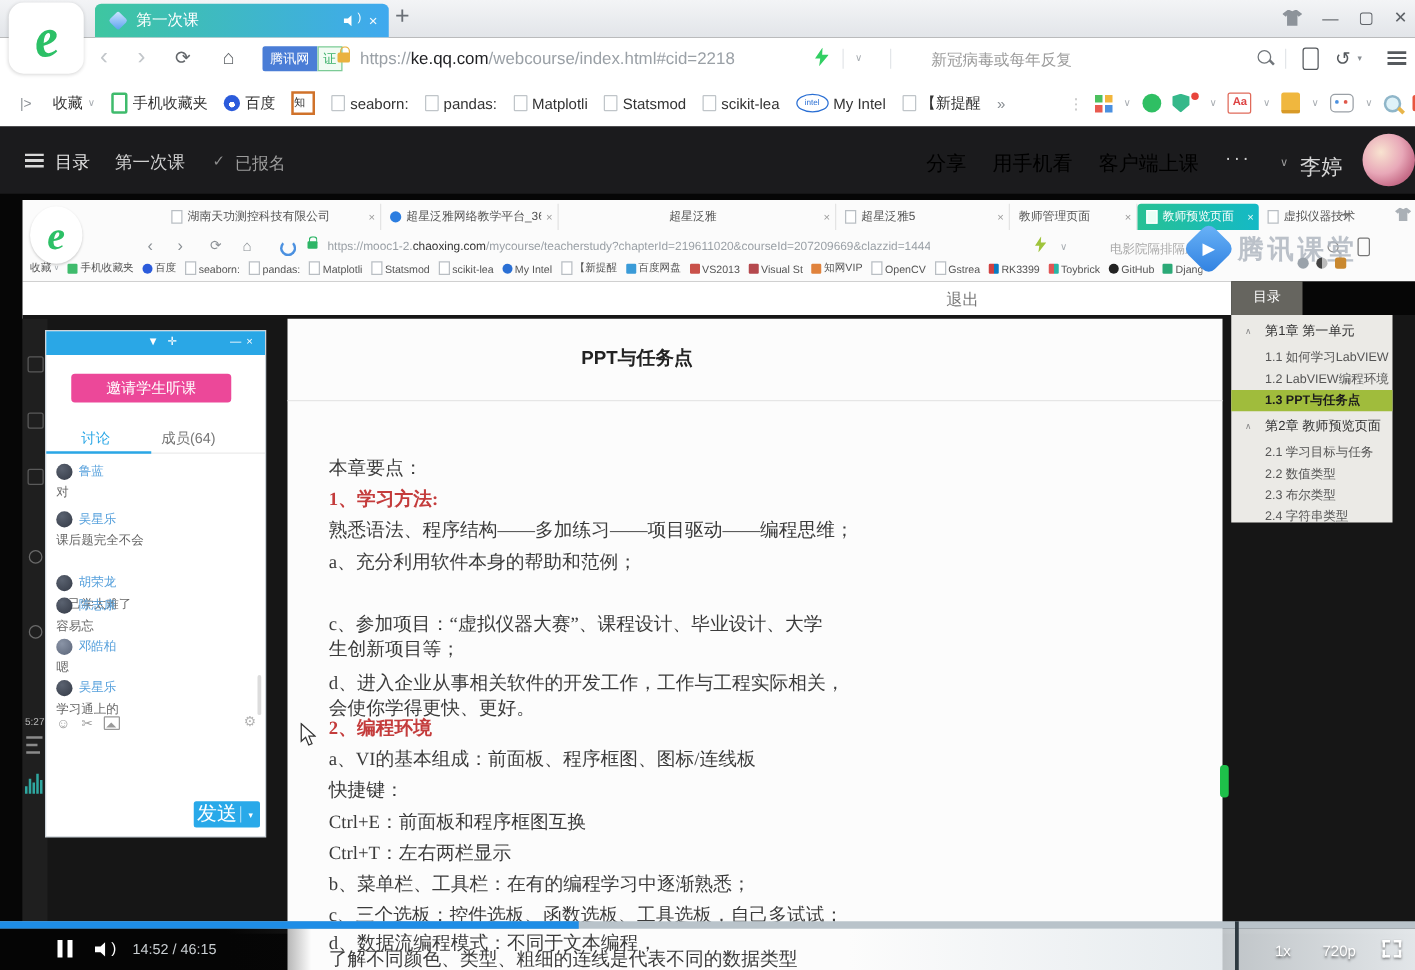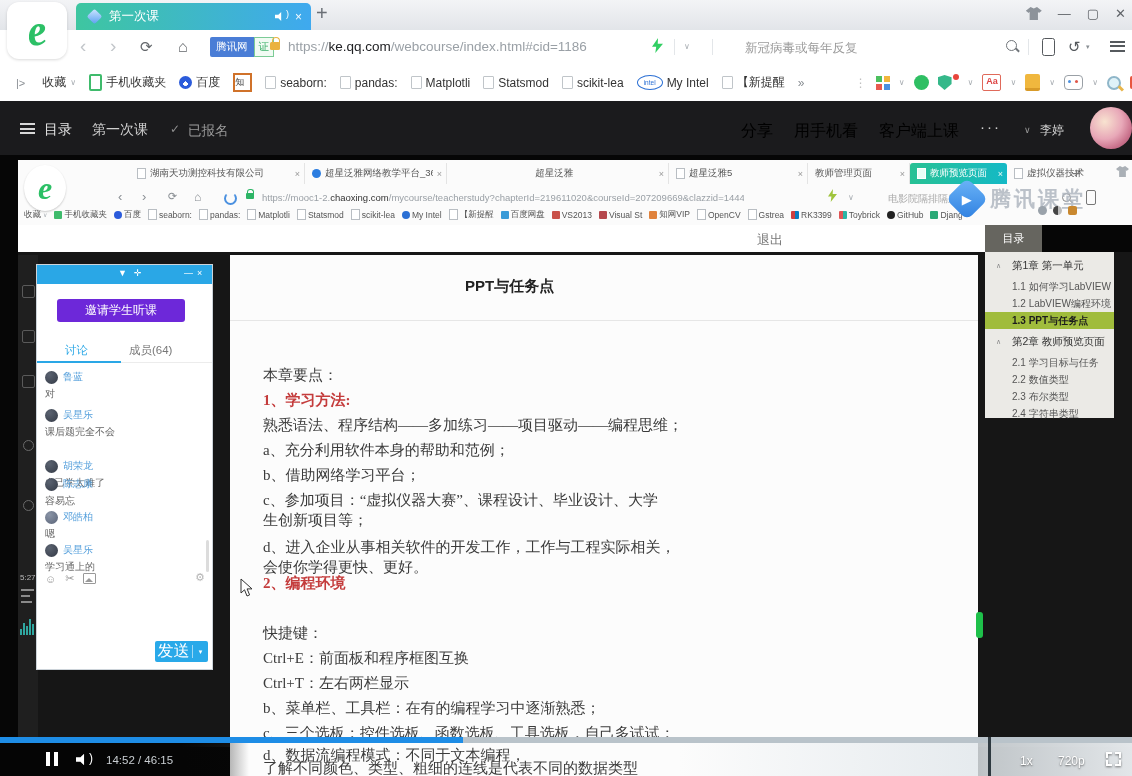--- a/index.html
+++ b/index.html
@@ -152,21 +152,21 @@
   .tocrow .lb{position:absolute;left:27px;}
   .tocrow.ch{font-size:10.5px;color:#333;}
   .tocrow.on{background:#a0bc3c;color:#1c1c1c;font-weight:bold;}
 
   .scrollgreen{left:976px;top:612px;width:7px;height:26px;background:#1ec04a;border-radius:3px;}
 
   
   .chat{left:37px;top:265px;width:175px;height:404px;background:#fff;box-shadow:0 0 0 1px #ccd3d9;}
   .ctbar{left:0;top:0;width:175px;height:19px;background:#2aa7e6;color:#fff;}
   .ctbar span{position:absolute;top:3px;font-size:9px;}
-  .invite{left:20px;top:34px;width:128px;height:23px;background:#6d28d9;color:#fff;font-size:12px;
+  .invite{left:20px;top:34px;width:128px;height:23px;background:#ec4899;color:#fff;font-size:12px;
           border-radius:3px;display:flex;align-items:center;justify-content:center;}
   .ctab1{left:28px;top:78px;font-size:11.5px;color:#2aa7e6;}
   .ctab2{left:92px;top:78px;font-size:11.5px;color:#777;}
   .ctrack{left:0;top:97px;width:175px;height:1px;background:#ececec;}
   .cactive{left:0;top:96px;width:84px;height:2px;background:#2aa7e6;}
   .mhead{display:flex;align-items:center;gap:5px;}
   .mava{width:13px;height:13px;border-radius:50%;background:radial-gradient(circle at 35% 30%,#5a6270,#343a46);flex:none;}
   .mname{font-size:10px;color:#56a0dc;}
   .mtext{font-size:10px;color:#666;margin-top:3px;}
   .ctools{left:8px;top:307px;display:flex;gap:9px;color:#9a9a9a;font-size:11px;align-items:center;}
@@ -233,21 +233,21 @@
   <span class="a navic" style="left:80px;top:36px;">‹</span>
   <span class="a navic" style="left:110px;top:36px;">›</span>
   <span class="a navic navic2" style="left:140px;top:37px;font-size:15px;">⟳</span>
   <span class="a navic navic2" style="left:178px;top:37px;font-size:16px;">⌂</span>
   <div class="a badge">
     <span class="badge-main">腾讯网</span>
     <span class="badge-cert">证</span>
   </div>
   <span class="a lock"></span>
   <div class="a url">
-    <span class="u-dim">https://</span><span class="u-dom">ke.qq.com</span><span class="u-dim">/webcourse/index.html#cid=1186</span>
+    <span class="u-dim">https://</span><span class="u-dom">ke.qq.com</span><span class="u-dim">/webcourse/index.html#cid=2218</span>
   </div>
   <span class="a bolt" style="left:652px;top:38px;"></span>
   <span class="a vdiv" style="left:674px;top:39px;"></span>
   <span class="a chev" style="left:684px;top:42px;">∨</span>
   <span class="a vdiv" style="left:712px;top:39px;"></span>
   <span class="a srch" style="left:745px;top:40px;">新冠病毒或每年反复</span>
   <span class="a mag" style="left:1006px;top:40px;"></span>
   <span class="a vdiv" style="left:1028px;top:39px;"></span>
   <span class="a ph" style="left:1042px;top:38px;"></span>
   <span class="a" style="left:1068px;top:38px;color:#55595d;font-size:15px;">↺</span>
@@ -322,21 +322,21 @@
   <span class="a hmenu" style="left:20px;top:123px;"></span>
   <span class="a t" style="left:44px;top:121px;color:#e3e3e3;font-size:14px;">目录</span>
   <span class="a t" style="left:92px;top:121px;color:#cfcfcf;font-size:14px;">第一次课</span>
   <span class="a" style="left:170px;top:122px;color:#8f8f8f;font-size:12px;">✓</span>
   <span class="a" style="left:188px;top:122px;color:#9c9c9c;font-size:13.5px;">已报名</span>
   <span class="a t" style="left:741px;top:121px;">分享</span>
   <span class="a t" style="left:794px;top:121px;">用手机看</span>
   <span class="a t" style="left:879px;top:121px;">客户端上课</span>
   <span class="a" style="left:980px;top:118px;color:#d0d0d0;font-size:15px;letter-spacing:2px;">···</span>
   <span class="a" style="left:1024px;top:125px;color:#9a9a9a;font-size:9px;">∨</span>
-  <span class="a" style="left:1040px;top:122px;color:#d5d5d5;font-size:12px;">李婷</span>
+  <span class="a" style="left:1040px;top:122px;color:#d5d5d5;font-size:17px;">李婷</span>
   <span class="a avatar" style="left:1090px;top:107px;"></span>
 
   <div class="a ichrome"></div>
   <div class="a itabs">
     <span class="itab" style="width:163px;">
         <span class="ipg"></span>
         <span class="lbl">湖南天功测控科技有限公司</span>
         <span class="x">×</span>
       </span>
     <span class="itab" style="width:130px;">
@@ -487,26 +487,26 @@
   <div class="a toctab">目录</div>
   <div class="a rdark"></div>
 
   <div class="a page">
     <div class="a ptitle">PPT与任务点</div>
     <div class="a pdiv"></div>
     <div class="a pline" style="top:110px;">本章要点：</div>
     <div class="a pline red" style="top:135px;">1、学习方法:</div>
     <div class="a pline" style="top:160px;">熟悉语法、程序结构——多加练习——项目驱动——编程思维；</div>
     <div class="a pline" style="top:185px;">a、充分利用软件本身的帮助和范例；</div>
-    <div class="a pline" style="top:210px;">b、借助网络学习平台；</div>
     <div class="a pline" style="top:235px;">c、参加项目：“虚拟仪器大赛”、课程设计、毕业设计、大学
 生创新项目等；</div>
     <div class="a pline" style="top:282px;">d、进入企业从事相关软件的开发工作，工作与工程实际相关，
 会使你学得更快、更好。</div>
     <div class="a pline red" style="top:318px;">2、编程环境</div>
+    <div class="a pline" style="top:343px;">a、VI的基本组成：前面板、程序框图、图标/连线板</div>
     <div class="a pline" style="top:393px;">Ctrl+E：前面板和程序框图互换</div>
     <div class="a pline" style="top:368px;">快捷键：</div>
     <div class="a pline" style="top:418px;">Ctrl+T：左右两栏显示</div>
     <div class="a pline" style="top:443px;">b、菜单栏、工具栏：在有的编程学习中逐渐熟悉；</div>
     <div class="a pline" style="top:468px;">c、三个选板：控件选板、函数选板、工具选板，自己多试试；</div>
     <div class="a pline" style="top:490px;">d、数据流编程模式：不同于文本编程，</div>
     <div class="a pline" style="top:503px;">了解不同颜色、类型、粗细的连线是代表不同的数据类型</div>
   </div>
 
   <div class="a strip">

